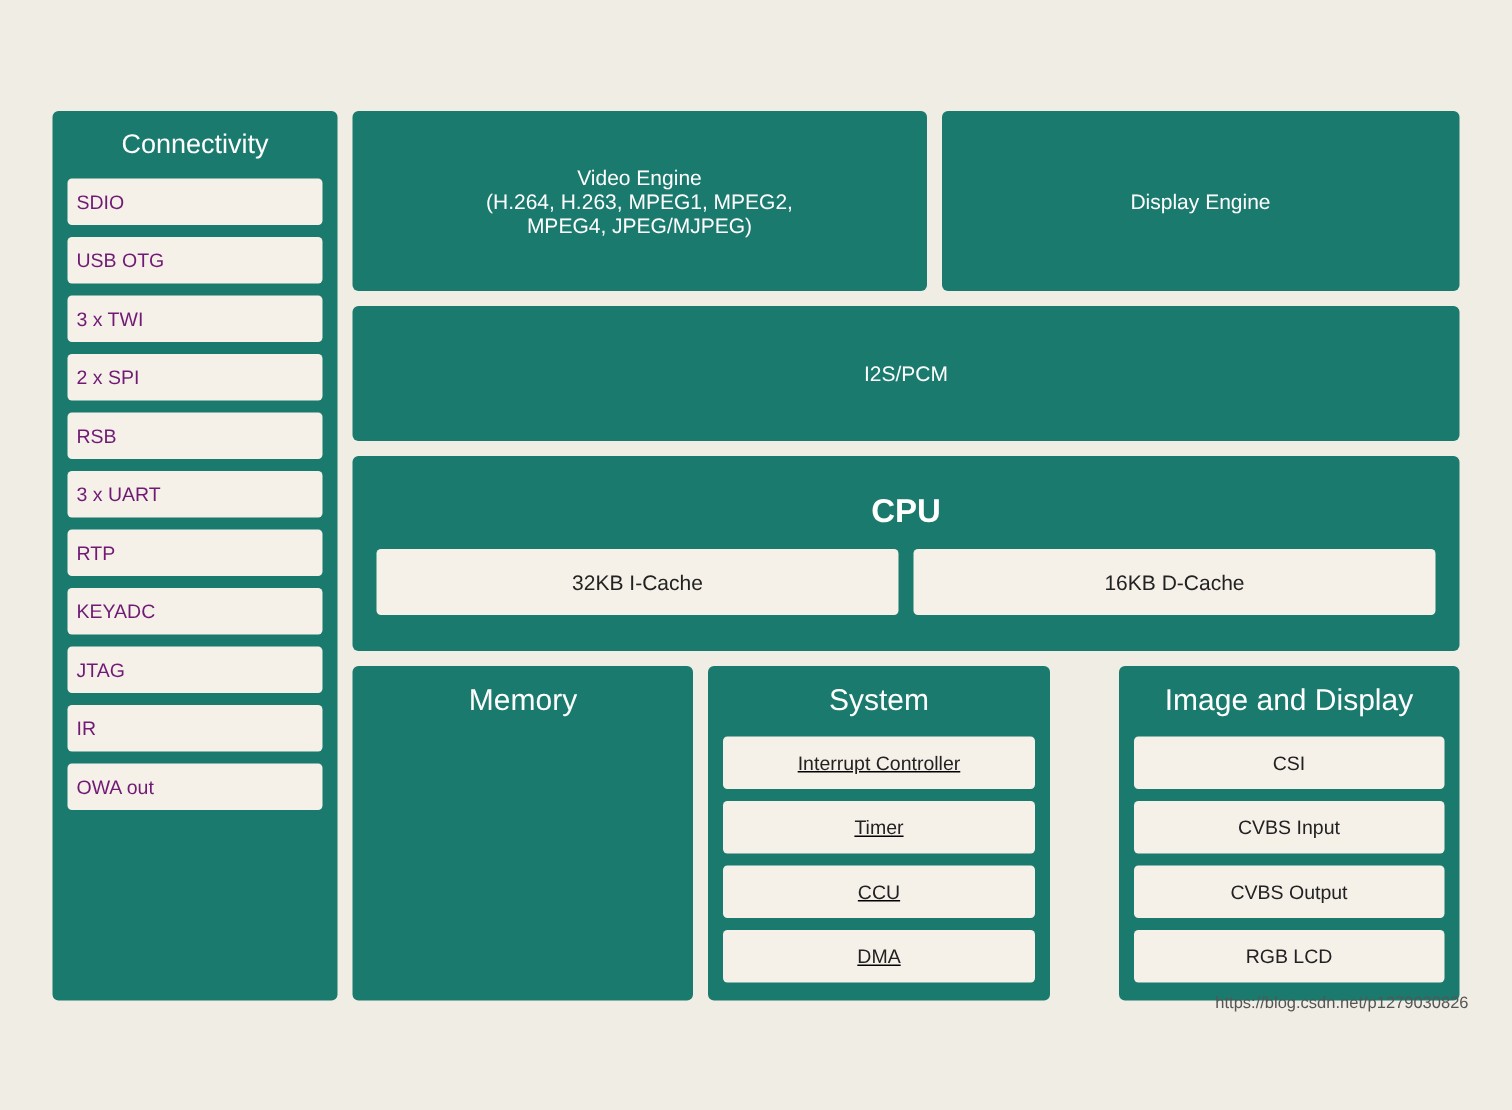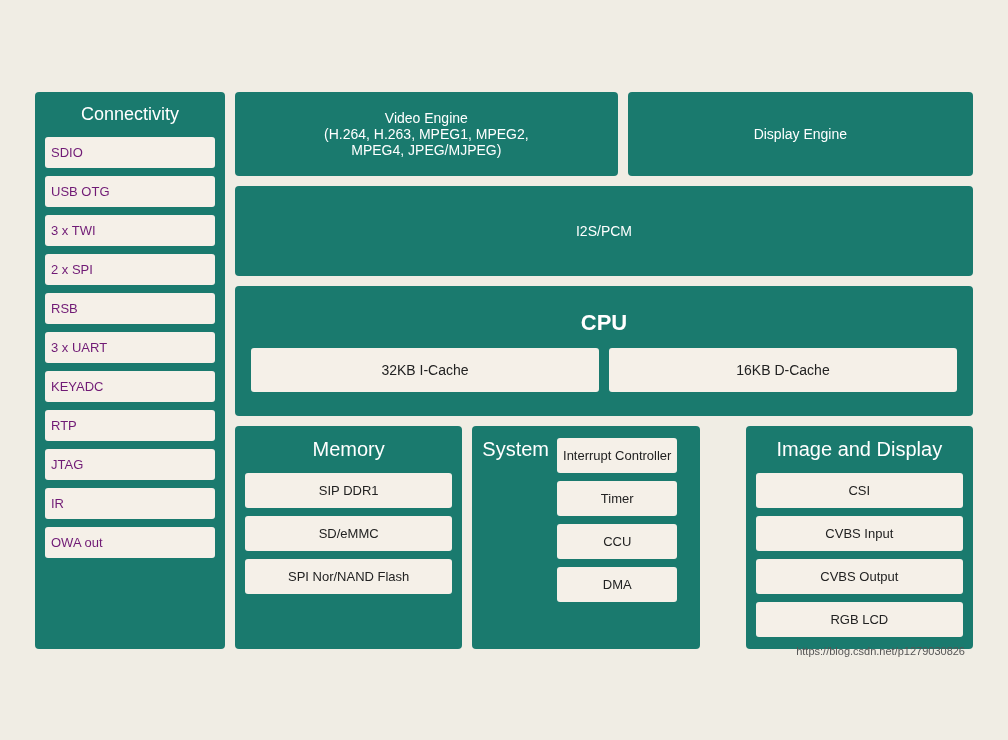--- a/index.html
+++ b/index.html
@@ -49,21 +49,21 @@
     .main-col {
       flex: 1;
       display: flex;
       flex-direction: column;
       gap: 10px;
     }
     
     .top-row {
       display: flex;
       gap: 10px;
-      height: 84px;
+      height: 120px;
     }
     .video-engine {
       flex: 1.05;
       background: #1a7a6e;
       border-radius: 4px;
       display: flex;
       align-items: center;
       justify-content: center;
       text-align: center;
       color: white;
@@ -164,38 +164,38 @@
       font-size: 13px;
       color: #222;
     }
     
     .system-col {
       flex: 1;
       background: #1a7a6e;
       border-radius: 4px;
       padding: 12px 10px;
       display: flex;
-      flex-direction: row;
+      flex-direction: column;
       gap: 8px;
     }
     
     .image-display-col {
       flex: 1;
       background: #1a7a6e;
       border-radius: 4px;
       padding: 12px 10px;
       display: flex;
       flex-direction: column;
       gap: 8px;
       margin-left: 36px;
     }
     .watermark {
       position: absolute;
       bottom: 8px;
-      right: 24px;
+      right: 10px;
       font-size: 11px;
       color: #555;
     }
     .diagram-wrapper {
       position: relative;
     }
   </style>
 </head>
 <body>
 
@@ -205,22 +205,22 @@
     <div class="connectivity-col">
       <div class="connectivity-title">Connectivity</div>
 
       <div id="conn-items" style="display: flex; flex-direction: column; gap: 8px;">
           <div class="conn-item">SDIO</div>
           <div class="conn-item">USB OTG</div>
           <div class="conn-item">3 x TWI</div>
           <div class="conn-item">2 x SPI</div>
           <div class="conn-item">RSB</div>
           <div class="conn-item">3 x UART</div>
+          <div class="conn-item">RTP</div>
           <div class="conn-item">KEYADC</div>
-          <div class="conn-item">RTP</div>
           <div class="conn-item">JTAG</div>
           <div class="conn-item">IR</div>
           <div class="conn-item">OWA out</div>
         </div>
     </div>
 
     <div class="main-col">
 
       <div class="top-row">
         <div class="video-engine">
@@ -246,30 +246,25 @@
           <div class="cache-box">
             <span>16KB D-Cache</span>
           </div>
         </div>
       </div>
 
       <div class="bottom-row">
 
         <div class="memory-col">
           <div class="section-title">Memory</div>
-          <div id="memory-items" style="display: flex; flex-direction: column; gap: 8px;">
-              <div class="section-item">SIP DDR1</div>
-              <div class="section-item">SD/eMMC</div>
-              <div class="section-item">SPI Nor/NAND Flash</div>
-            </div>
         </div>
 
         <div class="system-col">
           <div class="section-title">System</div>
-          <div id="system-items" style="display: flex; flex-direction: column; gap: 8px;">
+          <div id="system-items" style="display: flex; flex-direction: column; gap: 8px; text-decoration: underline;">
               <div class="section-item">Interrupt Controller</div>
               <div class="section-item">Timer</div>
               <div class="section-item">CCU</div>
               <div class="section-item">DMA</div>
             </div>
         </div>
 
         <div class="image-display-col">
           <div class="section-title">Image and Display</div>
           <div id="image-display-items" style="display: flex; flex-direction: column; gap: 8px;">

